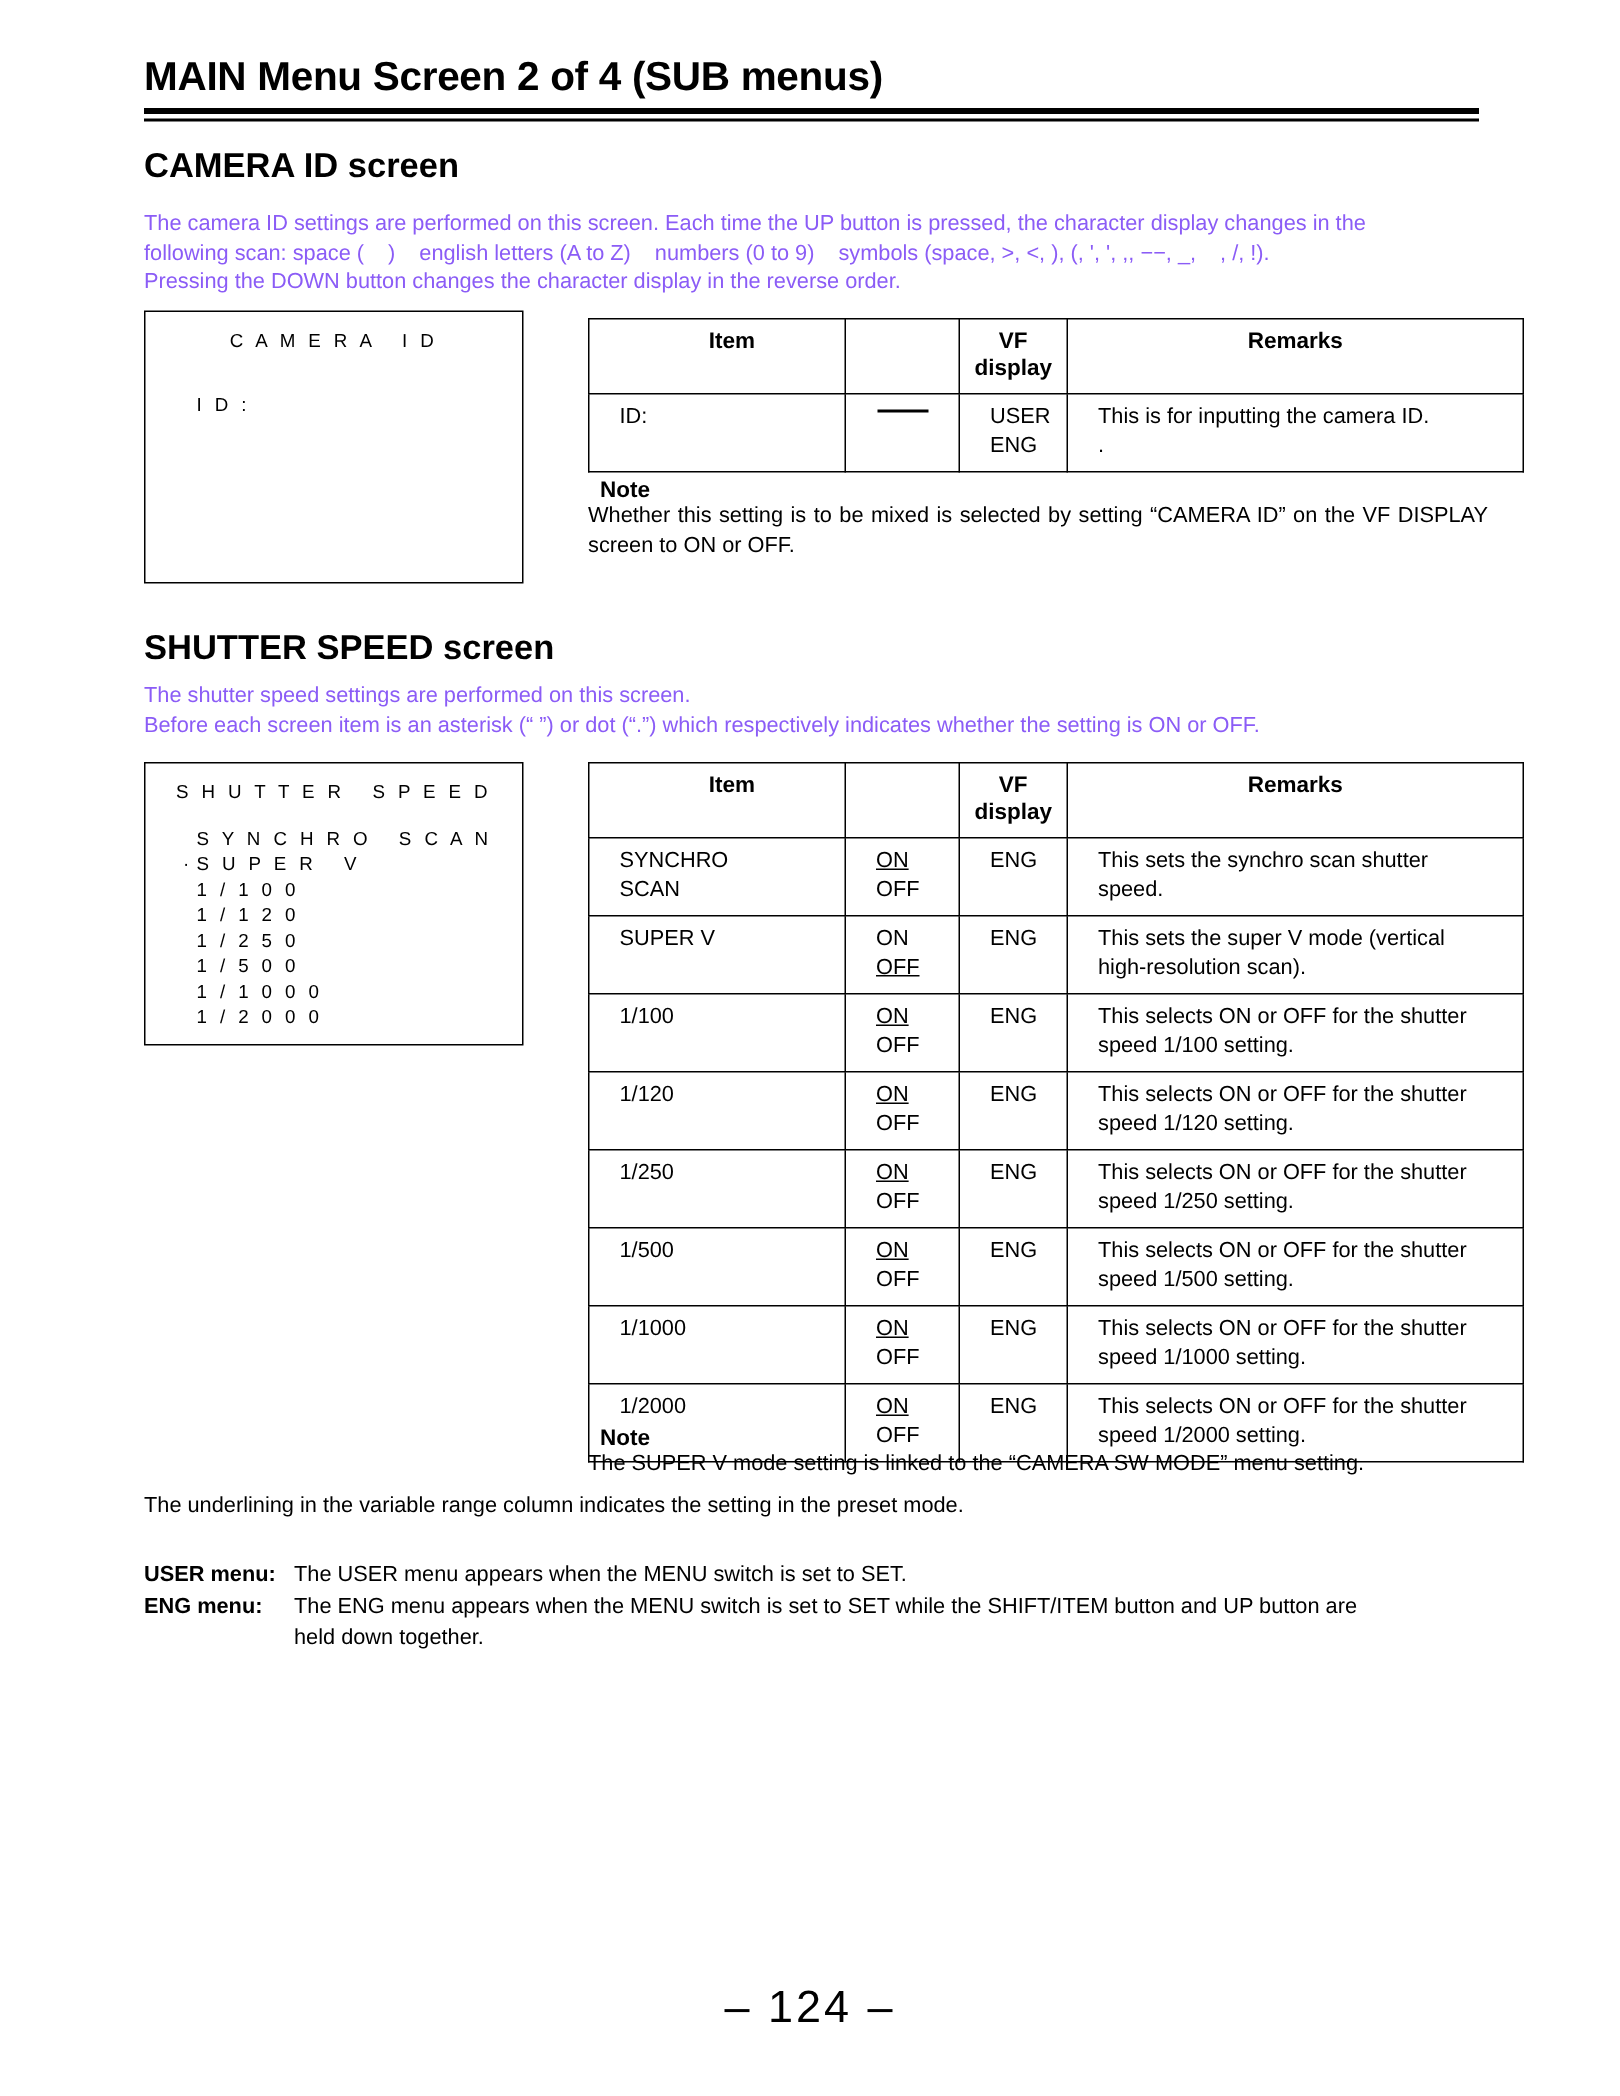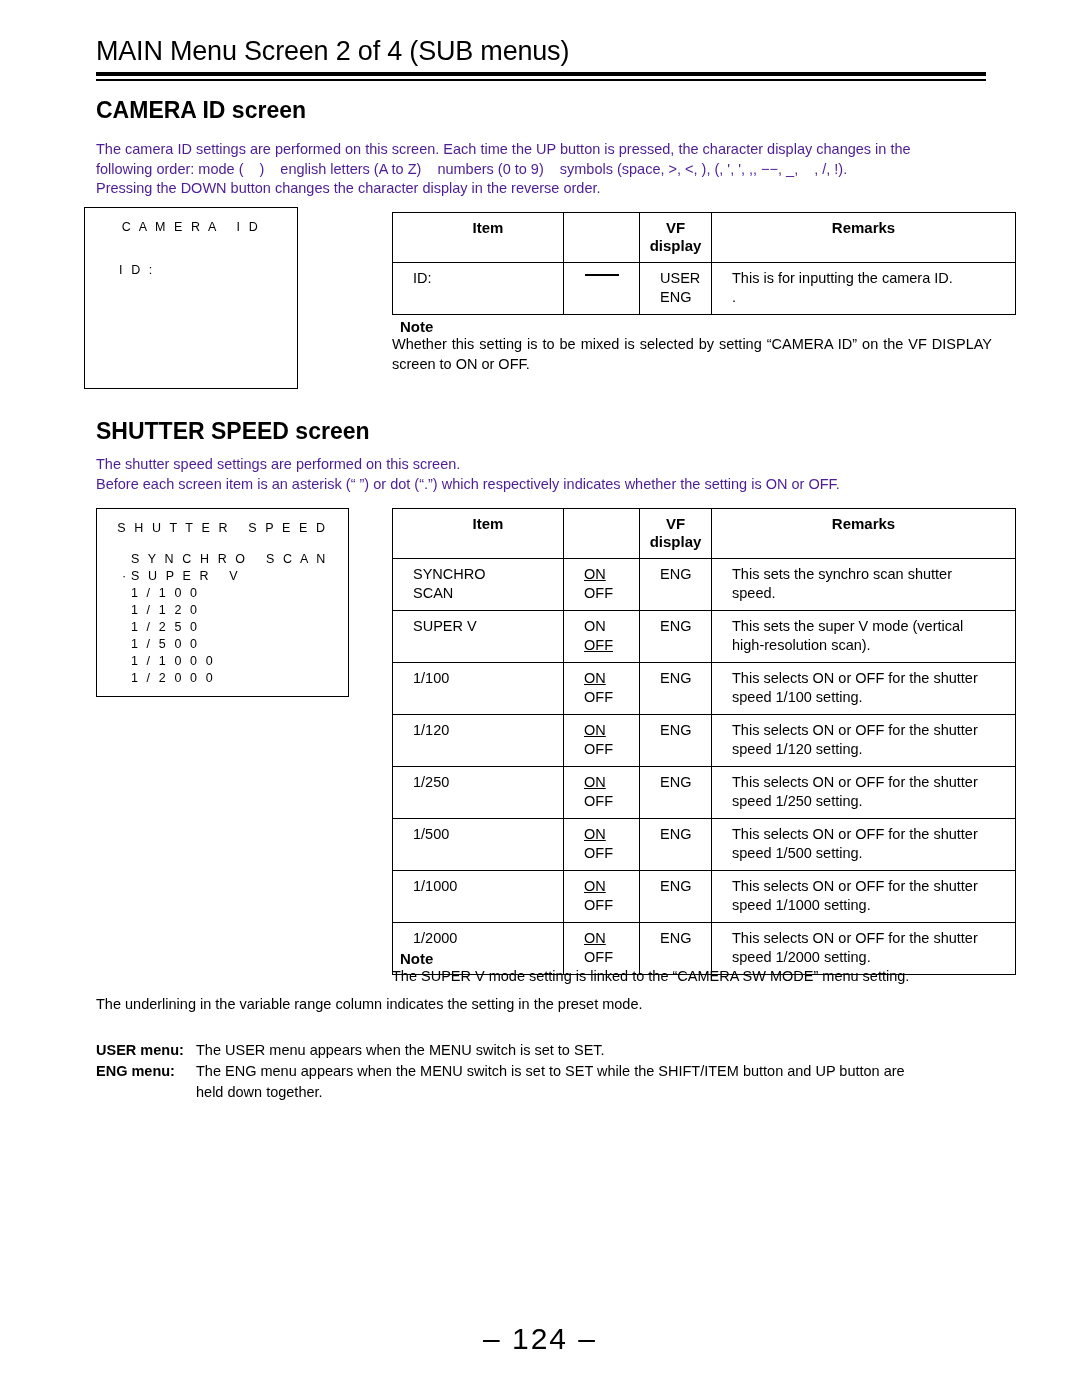--- a/index.html
+++ b/index.html
@@ -22,21 +22,21 @@
     width: 1080px;
     height: 1397px;
   }
 
   
   .main-title {
     position: absolute;
     left: 96px;
     top: 36px;
     font-size: 27px;
-    font-weight: normal;
+    font-weight: bold;
     letter-spacing: -0.2px;
     white-space: nowrap;
   }
   .rule-thick {
     position: absolute;
     left: 96px;
     top: 72px;
     width: 890px;
     height: 4px;
     background: #000;
@@ -56,39 +56,39 @@
     font-weight: bold;
     white-space: nowrap;
   }
   #camera-id-title { left: 96px; top: 97px; }
   #shutter-title   { left: 96px; top: 418px; }
 
   .para {
     position: absolute;
     font-size: 14.5px;
     line-height: 19.5px;
-    color: #4c1d95;
+    color: #8b5cf6;
   }
   #intro-camera-id { left: 96px; top: 140px; width: 900px; }
   #intro-shutter   { left: 96px; top: 455px; width: 900px; }
 
   .para .gap { display: inline-block; width: 16px; }
 
   
   .screen-box {
     position: absolute;
     border: 1.5px solid #000;
     background: #fff;
     box-sizing: border-box;
     font-family: "Liberation Sans", sans-serif;
   }
   #camera-id-box {
-    left: 84px;
+    left: 96px;
     top: 207px;
-    width: 214px;
+    width: 253px;
     height: 182px;
   }
   #shutter-box {
     left: 96px;
     top: 508px;
     width: 253px;
     height: 189px;
   }
   .screen-line {
     font-size: 12.5px;
@@ -213,21 +213,21 @@
 <div class="page">
 
   <div class="main-title">MAIN Menu Screen 2 of 4 (SUB menus)</div>
   <div class="rule-thick"></div>
   <div class="rule-thin"></div>
 
   <div class="section-title" id="camera-id-title">CAMERA ID screen</div>
 
   <div class="para" id="intro-camera-id">
     <span>The camera ID settings are performed on this screen. Each time the UP button is pressed, the character display changes in the</span><br>
-    <span>following order: mode (</span><span class="gap"></span><span>)</span><span class="gap"></span><span>english letters (A to Z)</span><span class="gap"></span><span>numbers (0 to 9)</span><span class="gap"></span><span>symbols (space, &gt;, &lt;, ), (, ', ', ,, −−, _,</span><span class="gap"></span><span>, /, !).</span><br>
+    <span>following scan: space (</span><span class="gap"></span><span>)</span><span class="gap"></span><span>english letters (A to Z)</span><span class="gap"></span><span>numbers (0 to 9)</span><span class="gap"></span><span>symbols (space, &gt;, &lt;, ), (, ', ', ,, −−, _,</span><span class="gap"></span><span>, /, !).</span><br>
     <span>Pressing the DOWN button changes the character display in the reverse order.</span>
   </div>
 
   <div class="screen-box" id="camera-id-box">
     <div class="screen-line screen-title-line">C A M E R A   I D</div>
     <div class="screen-body">
       <div class="screen-line">I D :</div>
     </div>
   </div>
 

